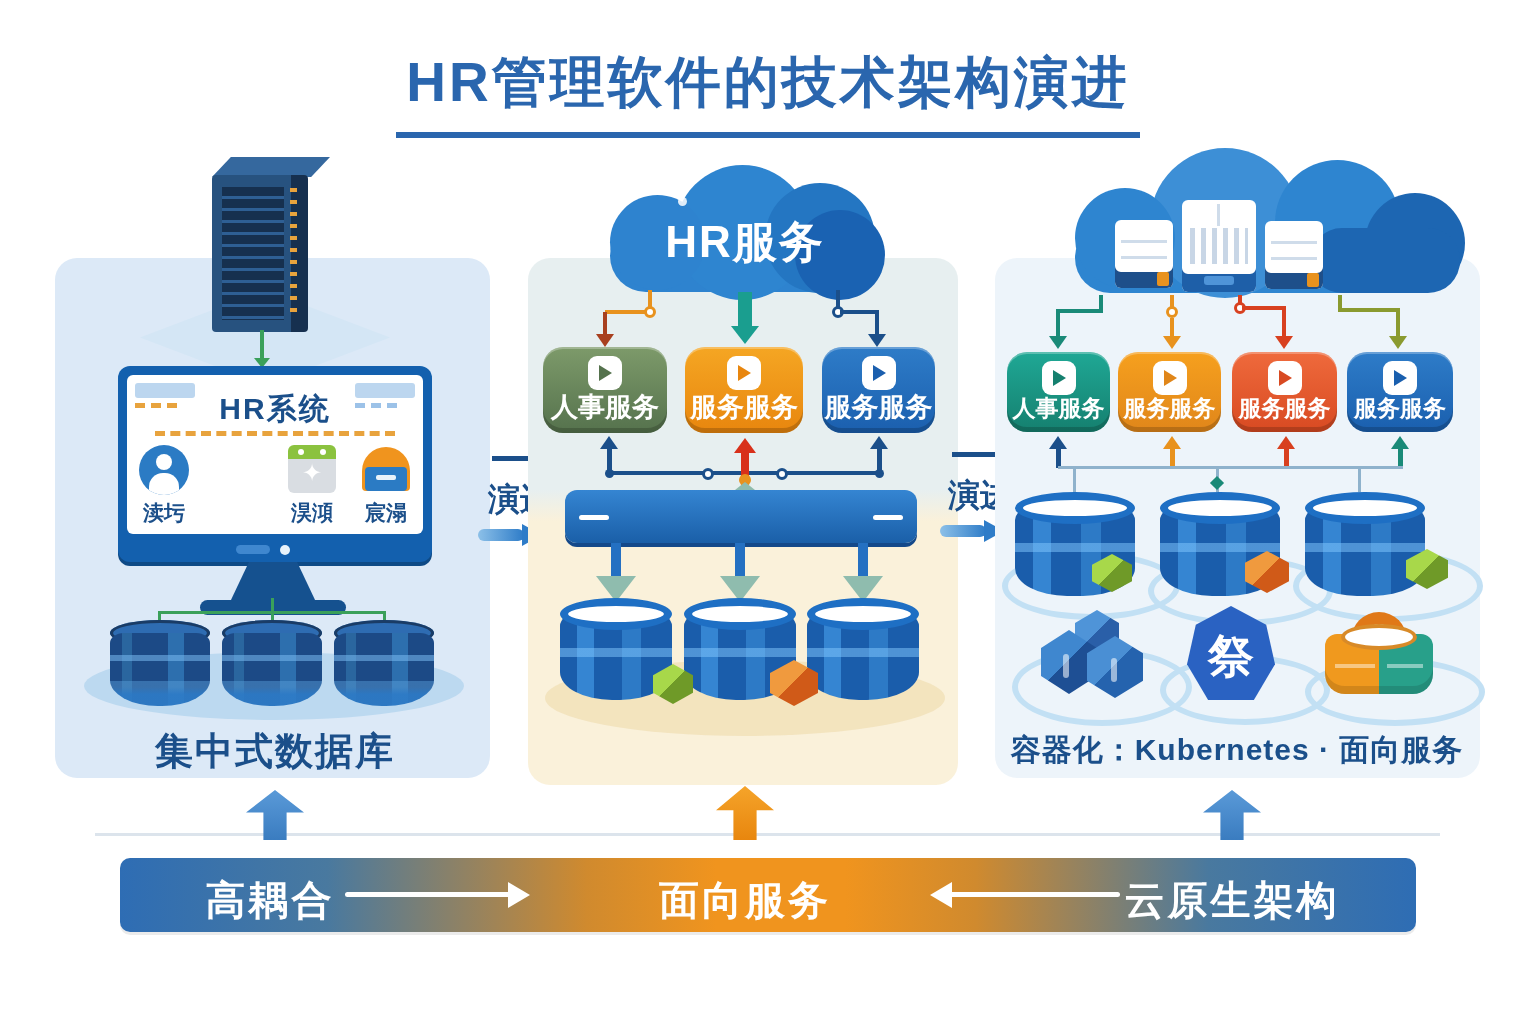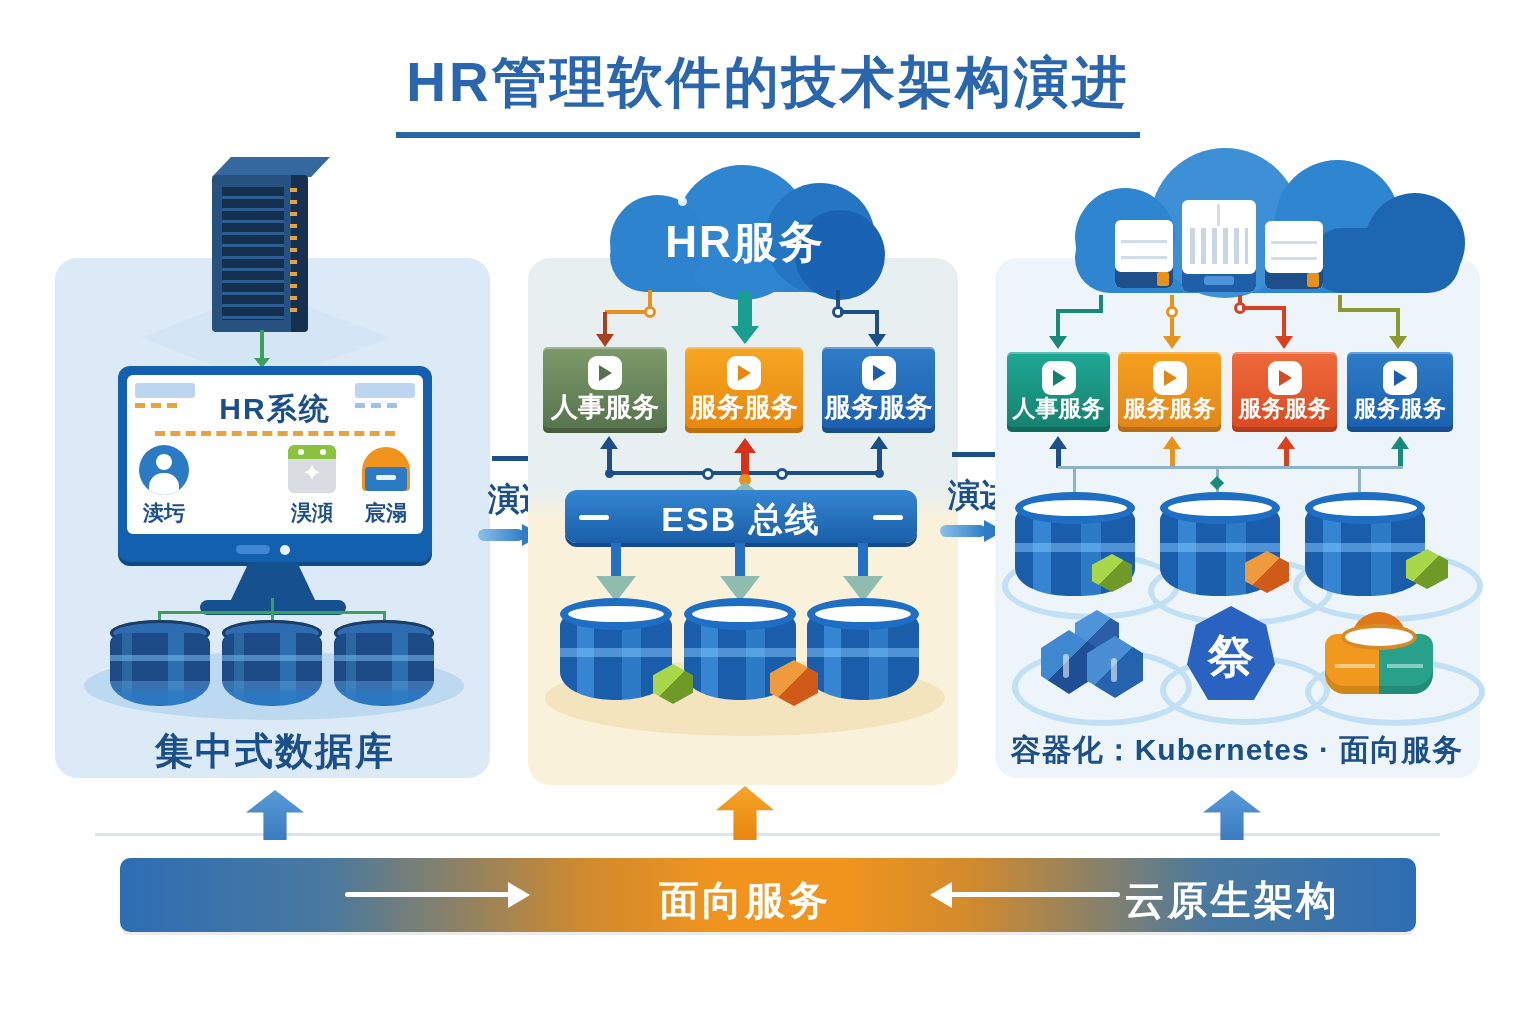--- a/index.html
+++ b/index.html
@@ -22,21 +22,21 @@
               linear-gradient(90deg,#1c4a86 0 12%,#2a669f 12% 22%,#1c4a86 22% 58%,#2d6fae 58% 74%,#1c4a86 74% 100%);}
   .cylo{position:absolute;}
   .cylo .top{position:absolute;left:0;right:0;top:0;height:32px;border-radius:50%;
             background:#ffffff;border:8px solid #1e6fc4;box-sizing:border-box;z-index:2;}
   .cylo .body{position:absolute;left:0;right:0;top:16px;bottom:0;
             border-radius:16px 16px 52px 52px/12px 12px 28px 28px;
             background:
               linear-gradient(180deg,rgba(0,0,0,0) 0 40%,rgba(130,200,255,.5) 40% 50%,rgba(0,0,0,0) 50%),
               linear-gradient(90deg,#1a5dab 0 15%,#3585d2 15% 30%,#1a5dab 30% 55%,#2d7ac6 55% 72%,#1a5dab 72% 100%);}
   
-  .svc{position:absolute;border-radius:5px;
+  .svc{position:absolute;border-radius:20px;
        box-shadow:inset 0 -5px 0 rgba(0,0,0,.18), inset 0 2px 0 rgba(255,255,255,.28);}
   .svc .ico{position:absolute;top:9px;left:50%;transform:translateX(-50%);
        width:34px;height:34px;background:#fff;border-radius:9px;}
   .svc .ico::after{content:"";position:absolute;left:11px;top:9px;width:0;height:0;
        border:8px solid transparent;border-left:13px solid var(--c);}
   .svc .lab{position:absolute;left:0;right:0;bottom:8px;text-align:center;color:#fff;font-weight:bold;}
   
   .ahd{width:0;height:0;border-left:9px solid transparent;border-right:9px solid transparent;border-top:13px solid #1b4f8a;}
   .ahu{width:0;height:0;border-left:9px solid transparent;border-right:9px solid transparent;border-bottom:13px solid #1b4f8a;}
   .ring{width:12px;height:12px;border-radius:50%;background:#fff;border:3px solid #e8921e;box-sizing:border-box;}
@@ -220,21 +220,20 @@
     <div class="ab ring" style="position:absolute;left:776px;top:468px;border-color:#1b4f8a;"></div>
 
     <div class="ab" style="left:734px;top:438px;width:0;height:0;border-left:11px solid transparent;border-right:11px solid transparent;border-bottom:15px solid #d8301a;"></div>
     <div class="ab" style="left:741px;top:452px;width:8px;height:24px;background:#d8301a;"></div>
     <div class="ab dot" style="left:739px;top:474px;width:12px;height:12px;background:#e8921e;"></div>
     <div class="ab" style="left:730px;top:482px;width:0;height:0;border-left:15px solid transparent;border-right:15px solid transparent;border-bottom:12px solid #8fbcae;"></div>
   </div>
 
   <div class="ab" style="left:565px;top:490px;width:352px;height:53px;border-radius:12px;
               background:linear-gradient(180deg,#3585d2,#1a5fa8);box-shadow:0 4px 0 #14498a;">
-    <div class="ab ctr wht" style="left:0;top:7px;width:100%;font-size:34px;letter-spacing:2px;">ESB 总线</div>
     <div class="ab" style="left:14px;top:25px;width:30px;height:5px;background:#fff;border-radius:3px;"></div>
     <div class="ab" style="left:308px;top:25px;width:30px;height:5px;background:#fff;border-radius:3px;"></div>
   </div>
 
   <div>
     <div class="ab" style="left:611px;top:543px;width:10px;height:33px;background:#2470c2;"></div>
     <div class="ab cone" style="position:absolute;left:596px;top:576px;"></div>
     <div class="ab" style="left:735px;top:543px;width:10px;height:33px;background:#2470c2;"></div>
     <div class="ab cone" style="position:absolute;left:720px;top:576px;"></div>
     <div class="ab" style="left:858px;top:543px;width:10px;height:33px;background:#2470c2;"></div>
@@ -403,20 +402,21 @@
 
   <div class="ab" style="left:95px;top:833px;width:1345px;height:3px;background:#dce4ec;"></div>
 
   <div class="bk" style="left:246px;top:790px;width:58px;height:50px;background:linear-gradient(180deg,#5a9ad8,#3a7cc0);"></div>
   <div class="bk" style="left:716px;top:786px;width:58px;height:54px;background:linear-gradient(180deg,#f5a42a,#e8860e);"></div>
   <div class="bk" style="left:1203px;top:790px;width:58px;height:50px;background:linear-gradient(180deg,#5a9ad8,#3a7cc0);"></div>
 
   <div class="ab" style="left:120px;top:858px;width:1296px;height:74px;border-radius:10px;
               background:linear-gradient(90deg,#2e6db4 0%,#49799f 16%,#d08a2e 36%,#f0941e 46%,#f0941e 56%,#d08a2e 66%,#49799f 84%,#2e6db4 100%);
               box-shadow:0 3px 0 rgba(0,0,0,.08);">
+    <div class="ab ctr wht" style="left:30px;top:15px;width:240px;font-size:40px;letter-spacing:3px;">高耦合</div>
     <div class="ab" style="left:225px;top:24px;">
       <div class="wline" style="left:0;top:10px;width:165px;"></div>
       <div class="ab" style="left:163px;top:0;width:0;height:0;border-top:13px solid transparent;border-bottom:13px solid transparent;border-left:22px solid #fff;"></div>
     </div>
     <div class="ab ctr wht" style="left:440px;top:15px;width:370px;font-size:40px;letter-spacing:3px;">面向服务</div>
     <div class="ab" style="left:810px;top:24px;">
       <div class="ab" style="left:0;top:0;width:0;height:0;border-top:13px solid transparent;border-bottom:13px solid transparent;border-right:22px solid #fff;"></div>
       <div class="wline" style="left:20px;top:10px;width:170px;"></div>
     </div>
     <div class="ab ctr wht" style="left:962px;top:15px;width:300px;font-size:40px;letter-spacing:3px;">云原生架构</div>

